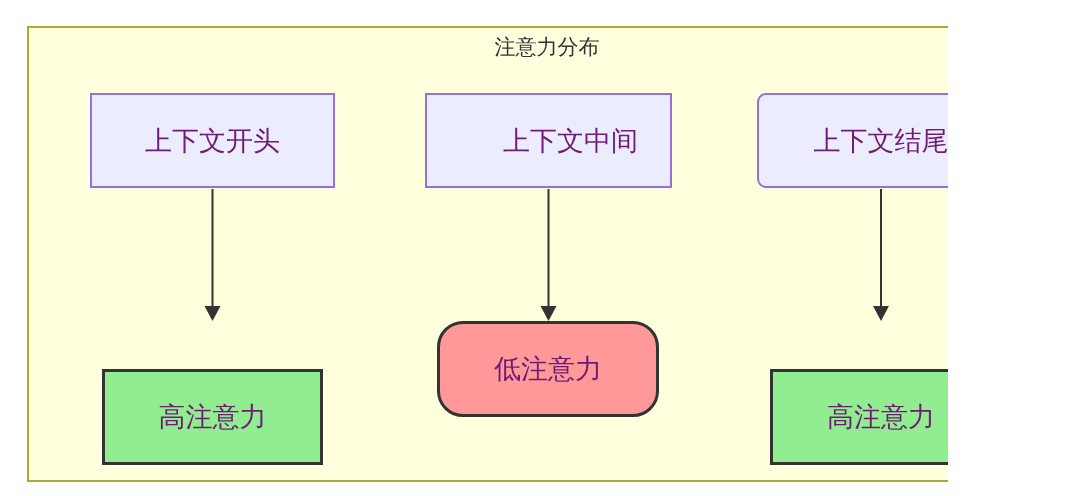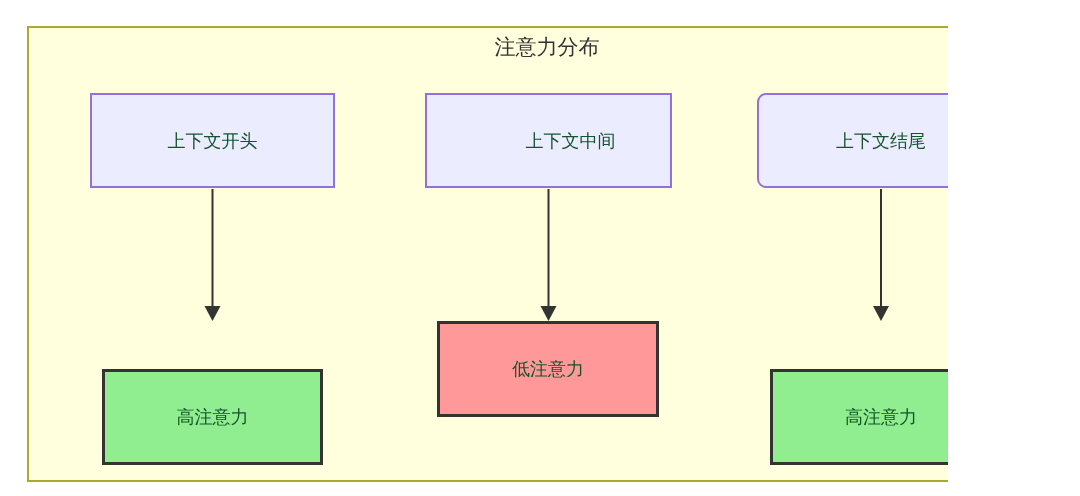--- a/index.html
+++ b/index.html
@@ -34,37 +34,37 @@
     font-size: 21px;
     color: #333333;
     line-height: 1.2;
   }
   .node {
     position: absolute;
     display: flex;
     align-items: center;
     justify-content: center;
     box-sizing: border-box;
-    font-size: 18px;
-    color: #14532d;
+    font-size: 27px;
+    color: #701a75;
     text-align: center;
   }
   .context-node {
     background: #ececff;
     border: 2px solid #9370db;
     height: 95px;
     top: 93px;
   }
   .target-node {
     border: 3px solid #333333;
     height: 96px;
     top: 321px;
   }
   .high-node { background: #90ee90; margin-top: 48px; }
-  .low-node  { background: #ff9999; }
+  .low-node  { background: #ff9999; border-radius: 26px; }
 
   #node-src-start  { left: 90px;  width: 245px; }
   #node-src-middle { left: 425px; width: 247px; padding-left: 44px; }
   #node-src-end    { left: 757px; width: 248px; border-radius: 9px; }
   #node-tgt-1 { left: 102px; width: 221px; }
   #node-tgt-2 { left: 437px; width: 222px; }
   #node-tgt-3 { left: 770px; width: 222px; }
 
   .arrows-layer {
     position: absolute;

